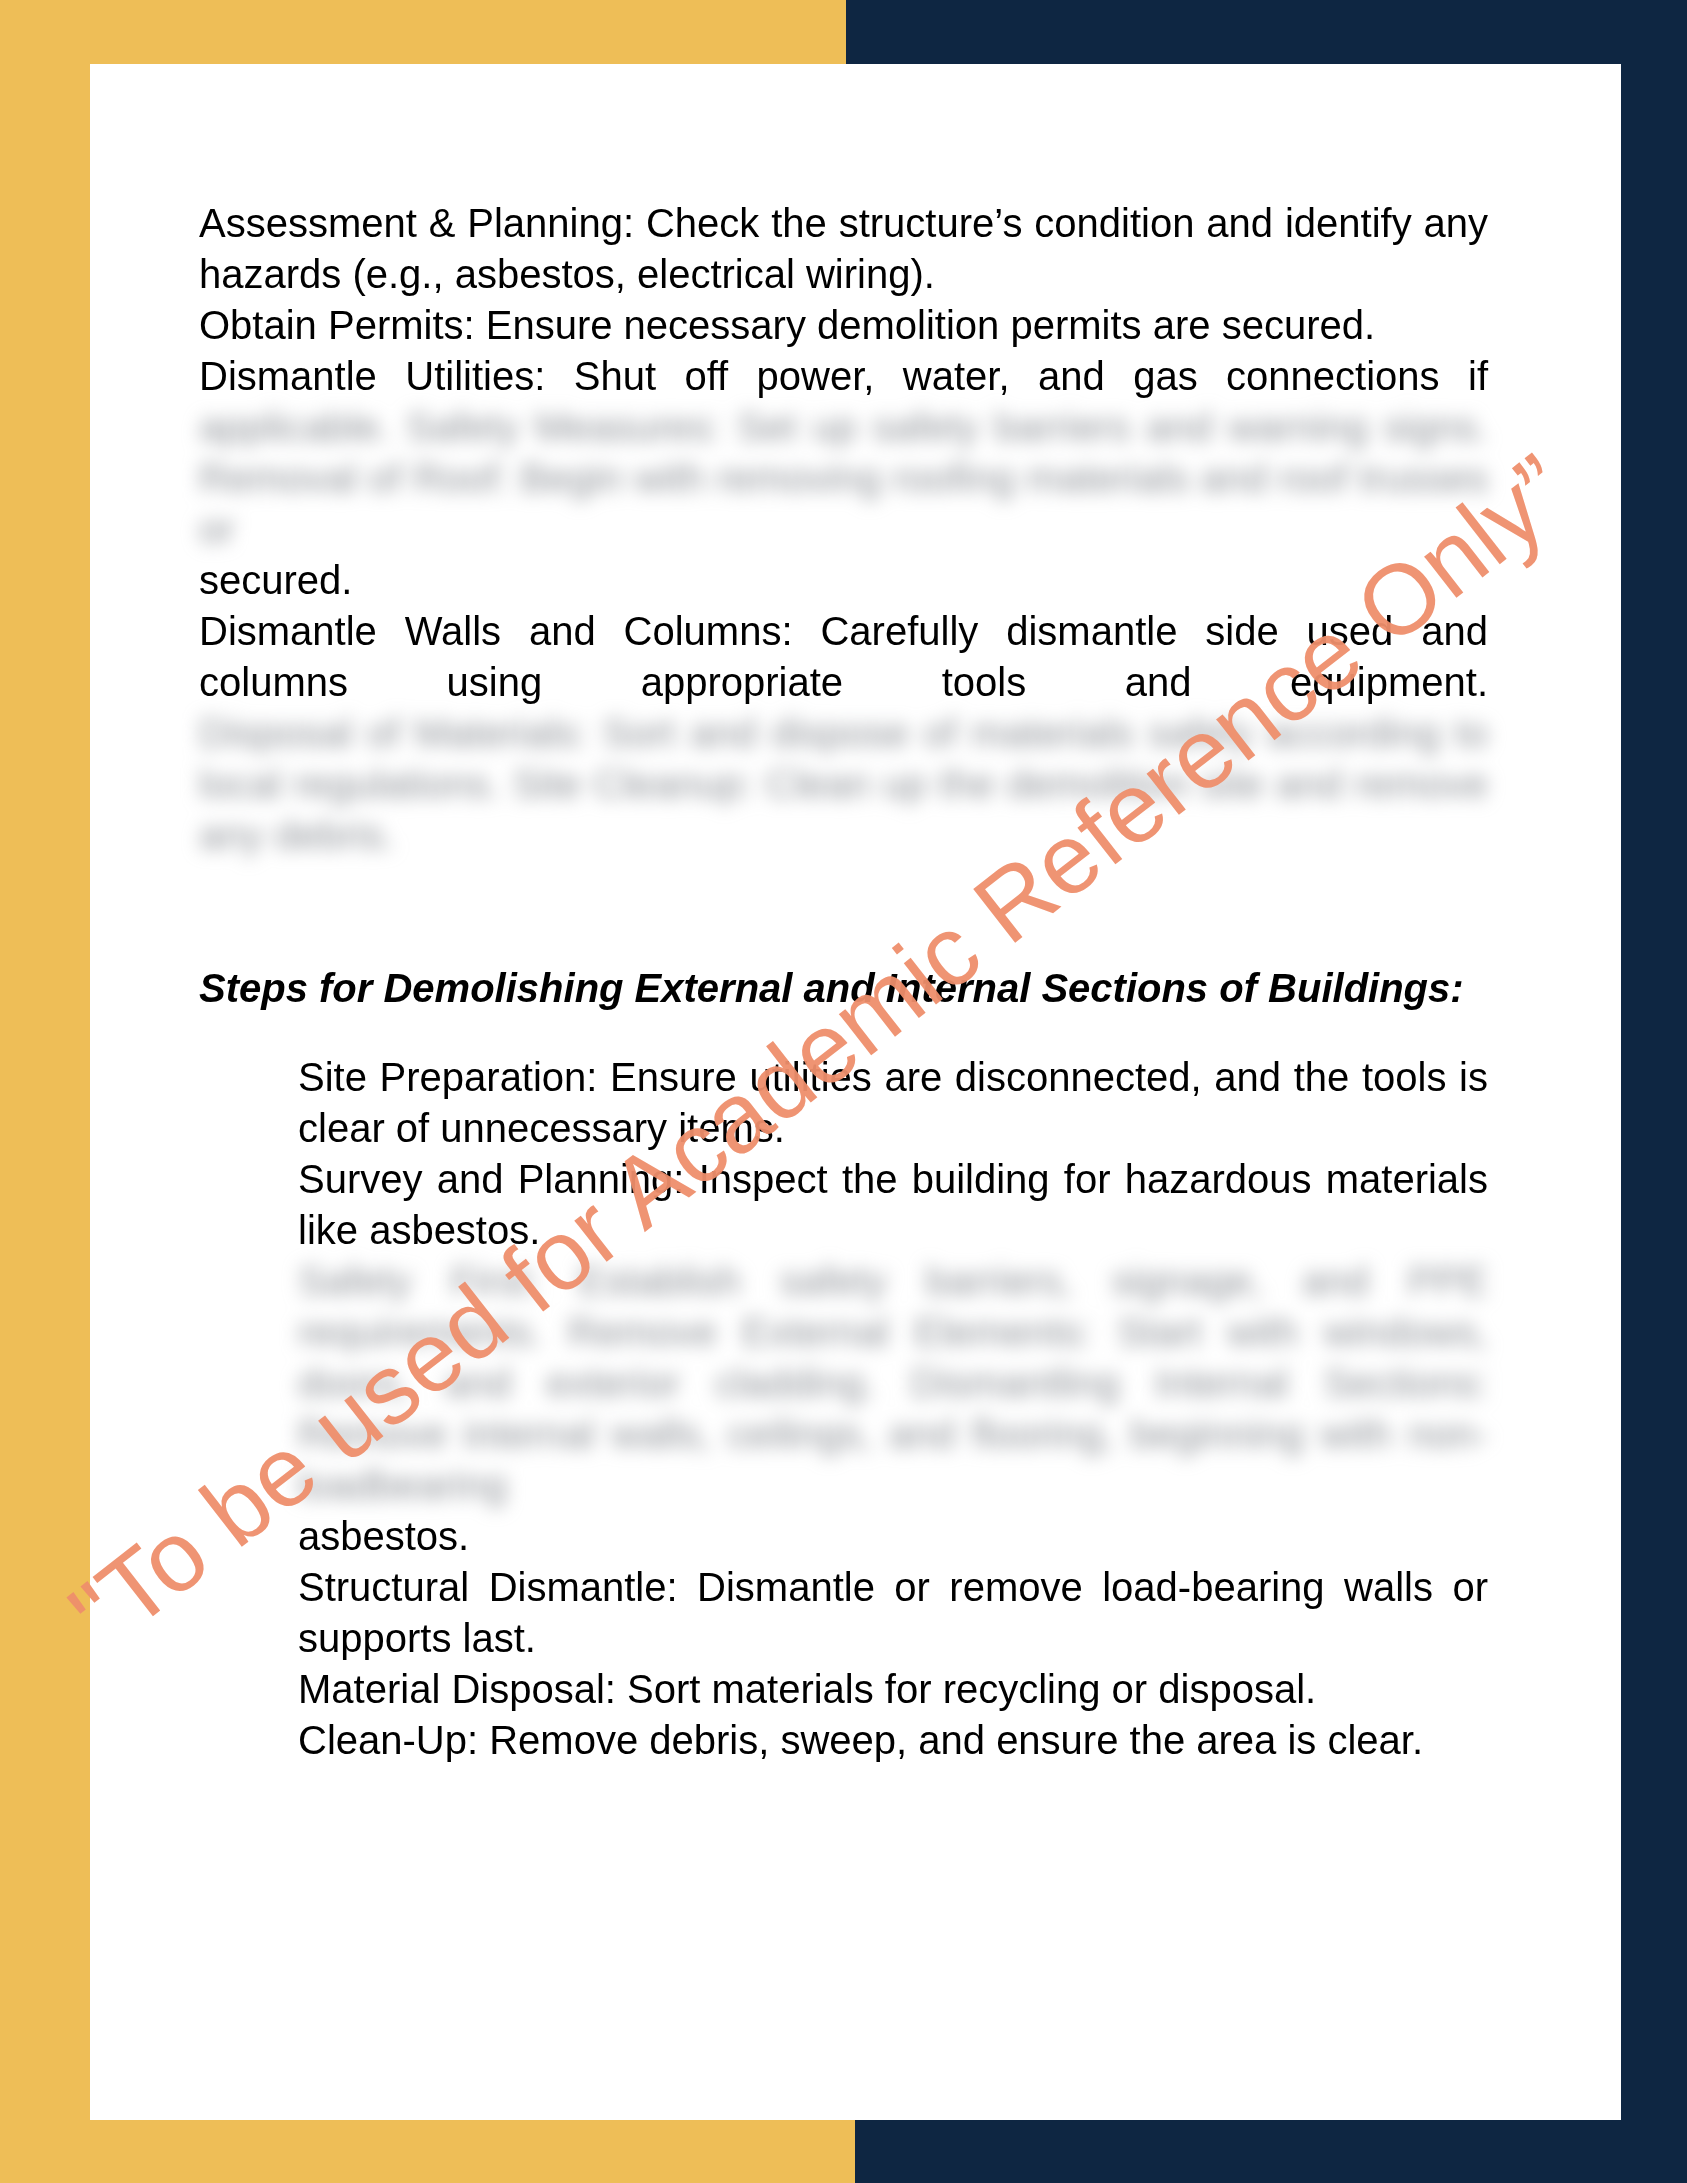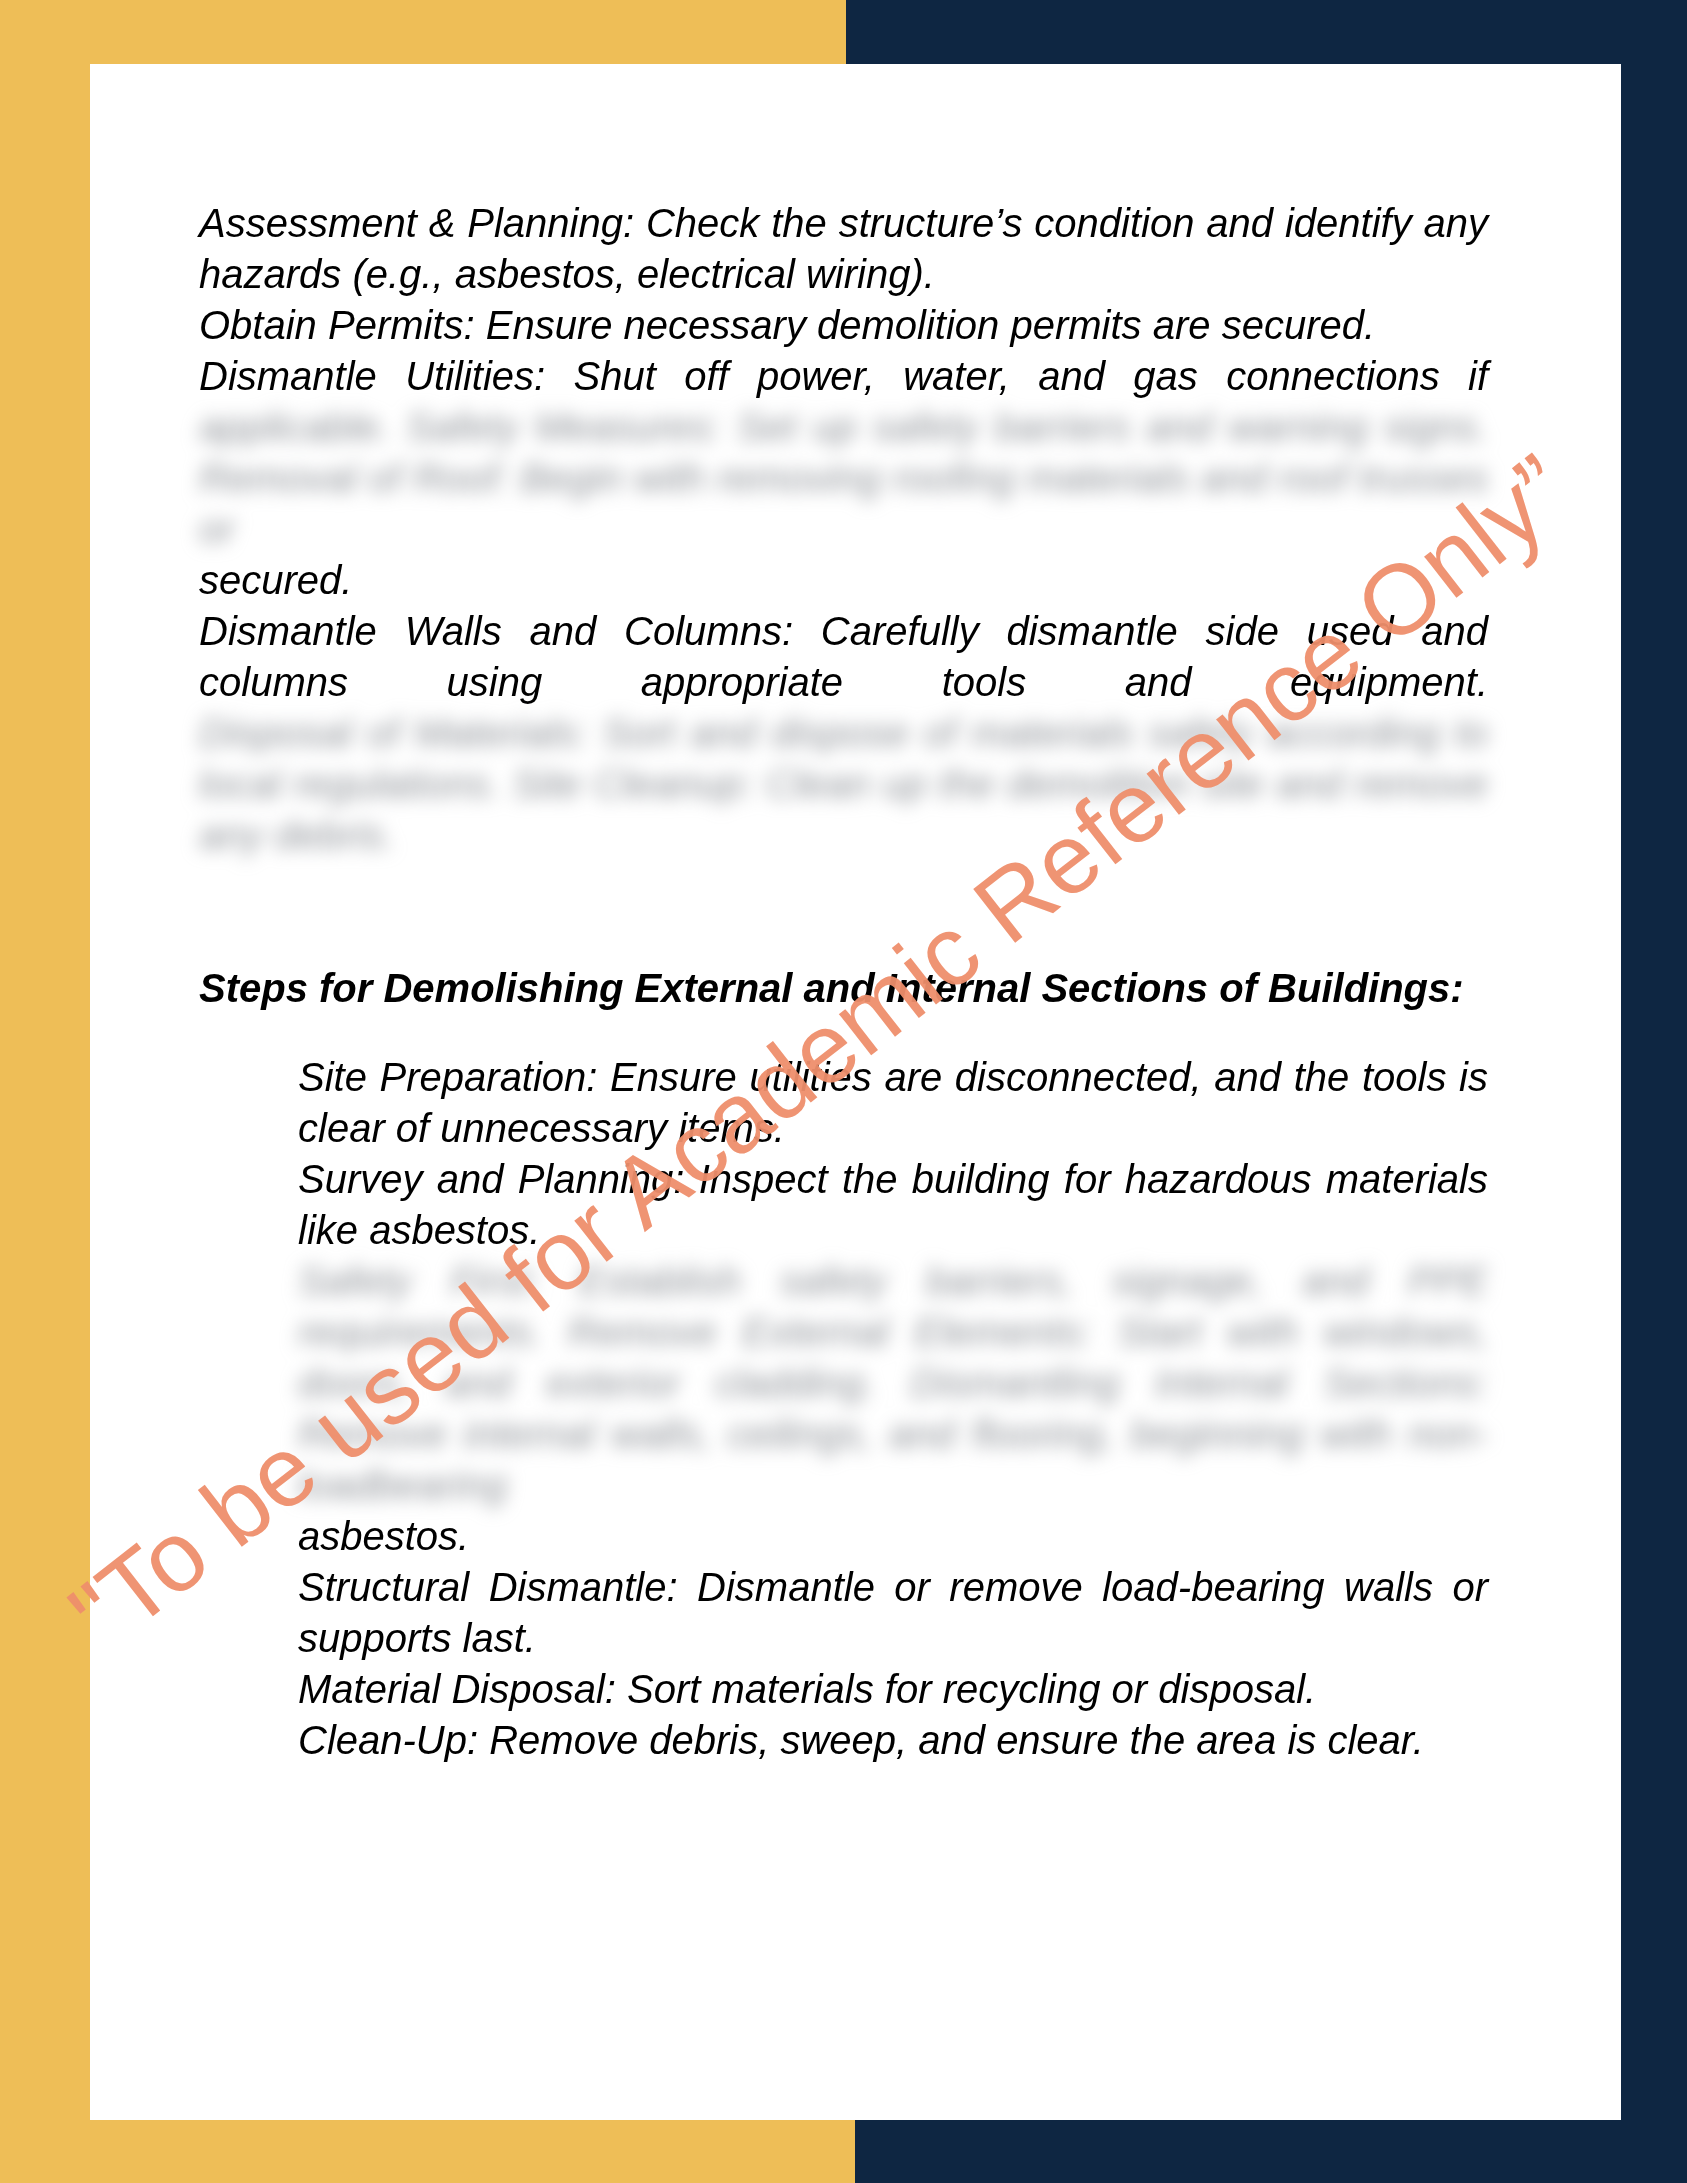--- a/index.html
+++ b/index.html
@@ -5,21 +5,21 @@
   html, body { margin:0; padding:0; }
   body { width:1687px; height:2183px; position:relative; overflow:hidden; background:#ffffff; font-family:"Liberation Sans", sans-serif; }
   .bg-gold-top { position:absolute; left:0; top:0; width:846px; height:64px; background:#eebe57; }
   .bg-navy-top { position:absolute; left:846px; top:0; width:842px; height:64px; background:#0e2642; }
   .bg-gold-left { position:absolute; left:0; top:0; width:90px; height:2183px; background:#eebe57; }
   .bg-navy-right { position:absolute; left:1621px; top:0; width:66px; height:2183px; background:#0e2642; }
   .bg-gold-bottom { position:absolute; left:0; top:2120px; width:855px; height:64px; background:#eebe57; }
   .bg-navy-bottom { position:absolute; left:855px; top:2120px; width:832px; height:64px; background:#0e2642; }
   .page { position:absolute; left:90px; top:64px; width:1531px; height:2056px; background:#ffffff; }
   .content { position:absolute; left:199px; top:198px; width:1289px; font-size:40px; line-height:51px; color:#000; }
-  .para { text-align:justify; text-align-last:left; margin:0;font-style:italic; }
+  .para { text-align:justify; text-align-last:left; margin:0; }
   .blur { filter:blur(9.3px); color:#8d9197; user-select:none; }
   .heading { font-weight:bold; text-align:justify; margin:0;font-style:italic; }
   .indent { margin-left:99px; }
   .watermark { position:absolute; left:820px; top:1052px; transform:translate(-50%,-50%) rotate(-38deg); font-size:99px; color:#ef8f6c; opacity:0.95; white-space:nowrap; font-family:"Liberation Sans", sans-serif; pointer-events:none; }
 </style>
 </head>
 <body>
 
 <div class="bg-gold-top"></div>
 <div class="bg-navy-top"></div>

